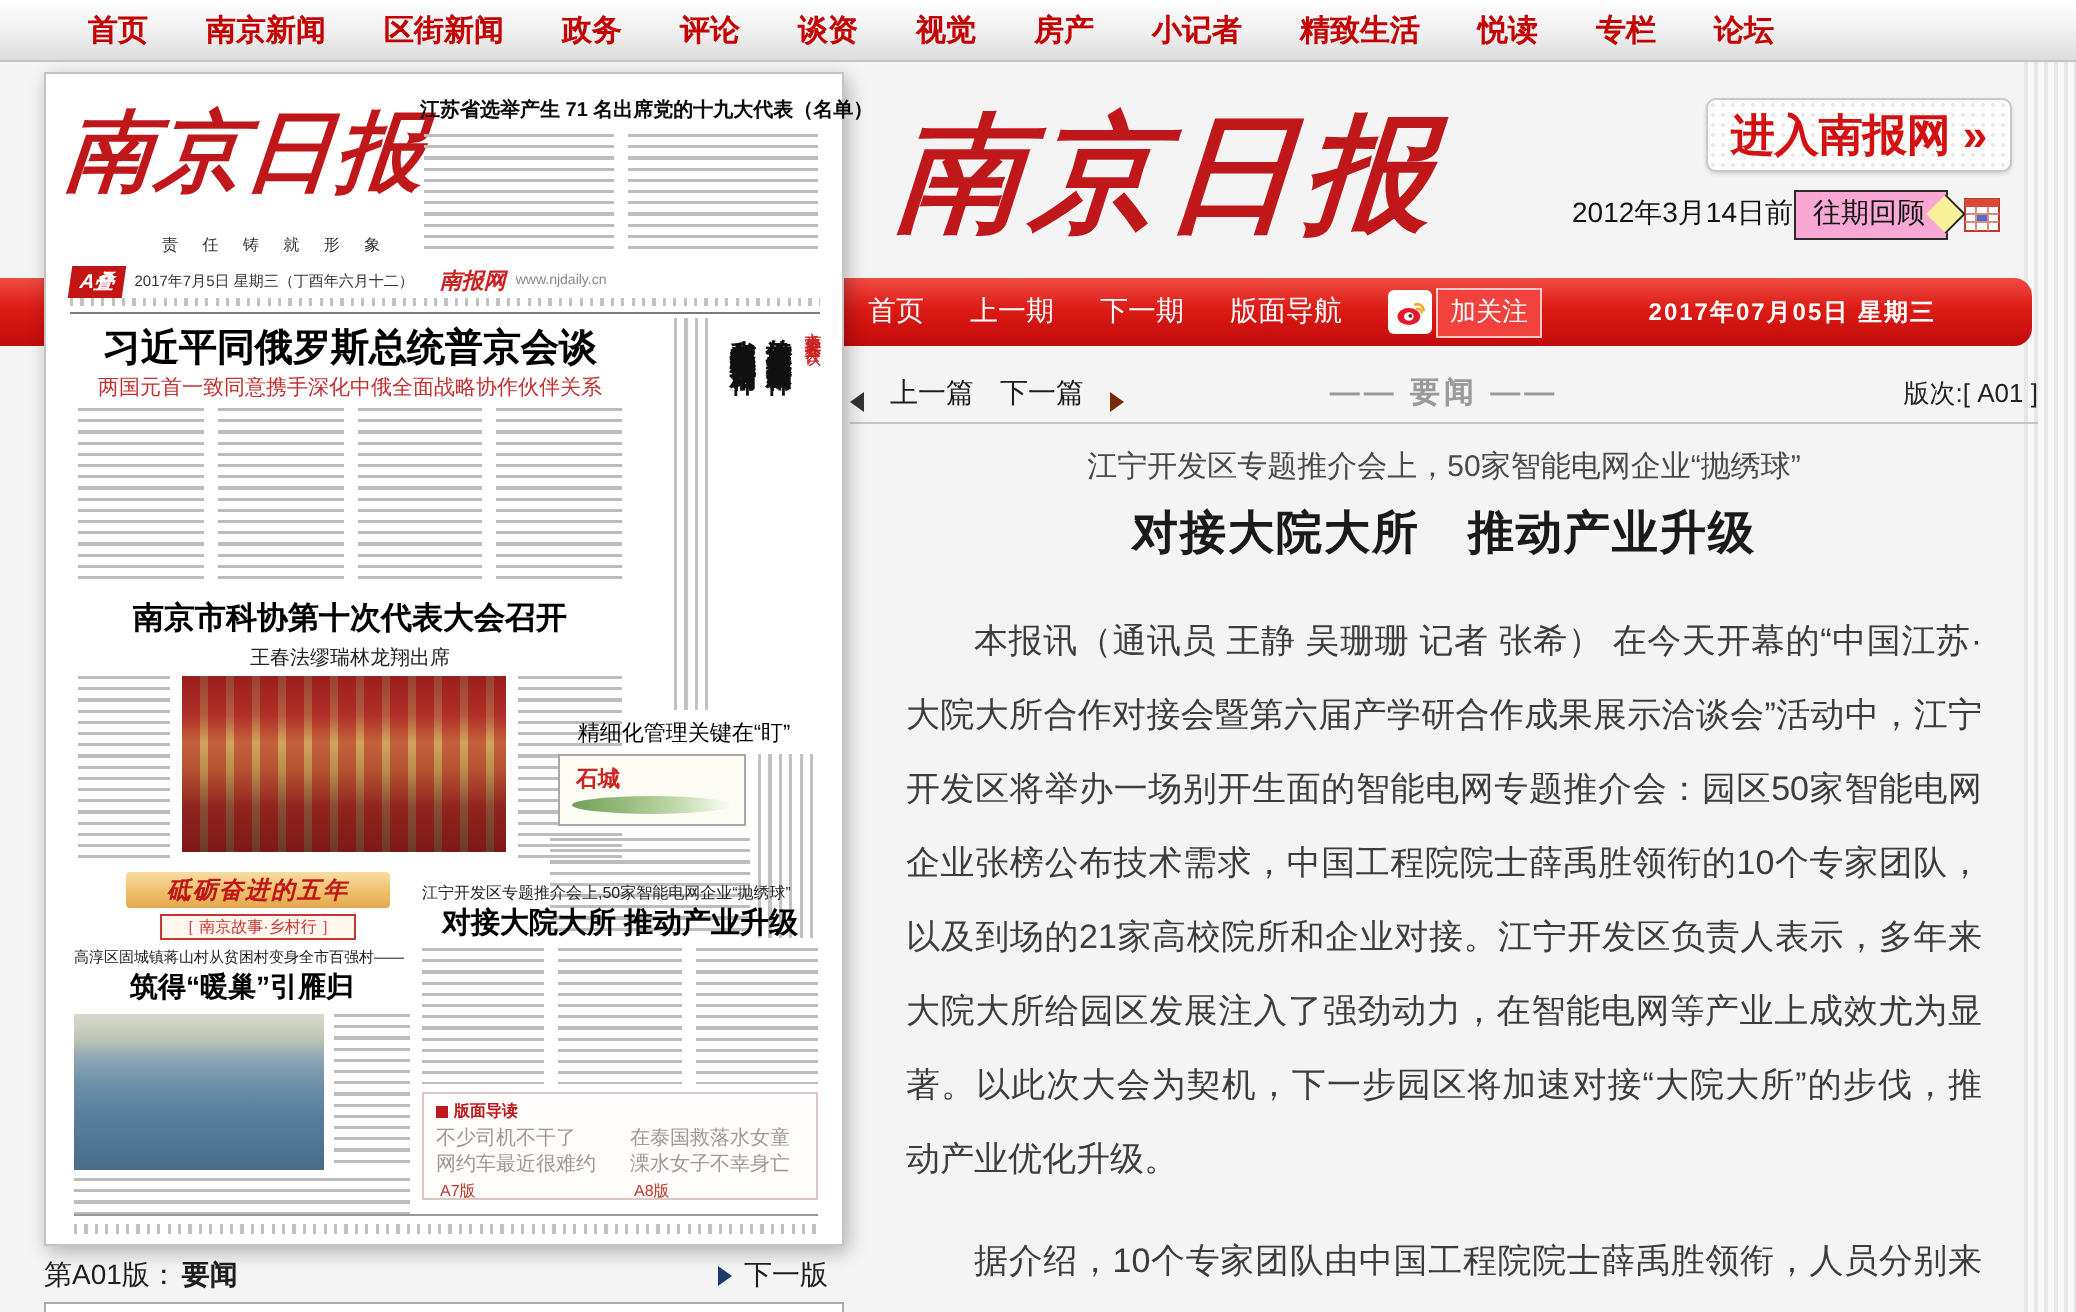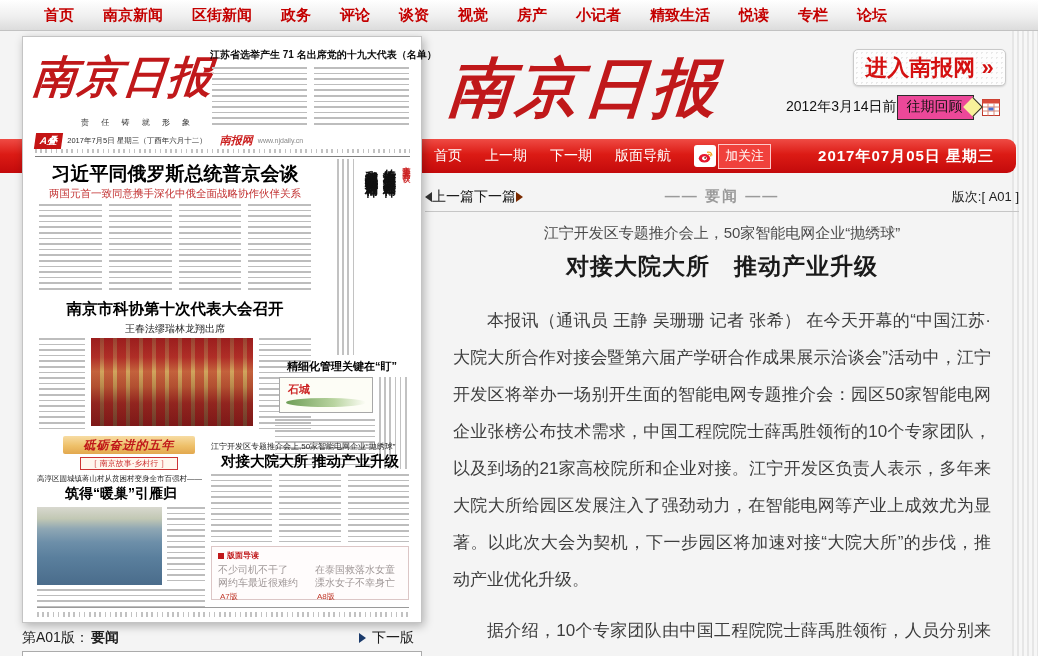--- a/index.html
+++ b/index.html
@@ -22,41 +22,41 @@
     font-family:"DejaVu Serif","Liberation Serif",serif; font-weight:bold; font-style:italic;
     font-size:64px; color:#c0181a; letter-spacing:4px; transform:skewX(-4deg); line-height:95px; }
   .enter-btn { position:absolute; left:853px; top:49px; width:153px; height:37px;
     background-color:#fdfdfd;
     background-image:radial-gradient(#e9e9e9 1px, transparent 1px); background-size:5px 5px;
     border:1px solid #c9c9c9; border-radius:5px; box-shadow:0 1px 2px rgba(0,0,0,.15);
     display:flex; align-items:center; justify-content:center;
     color:#d41111; font-weight:bold; font-size:22px; cursor:pointer; }
   .archive-row { position:absolute; left:786px; top:94px; height:26px; display:flex; align-items:center; }
   .archive-hint { font-size:14px; color:#111; }
-  .archive-btn { position:relative; background:#ec4899; border:1px solid #2b2b2b; padding:2px 10px 3px 9px;
+  .archive-btn { position:relative; background:#f9a8d4; border:1px solid #2b2b2b; padding:2px 10px 3px 9px;
     font-size:14px; color:#111; cursor:pointer; }
   .archive-btn::after { content:""; position:absolute; right:-7px; top:50%; width:13px; height:13px;
     transform:translateY(-50%) rotate(45deg); background:#f8f19a;
     border-top:1px solid #2b2b2b; border-right:1px solid #2b2b2b; }
   .cal-icon { width:18px; height:18px; margin-left:8px; cursor:pointer; }
 
   
   .redbar { position:absolute; left:0; top:139px; width:1016px; height:34px; z-index:1;
     background:linear-gradient(180deg,#ef4b44 0%,#dc1b15 45%,#c30a0b 100%);
     border-radius:0 9px 9px 0; display:flex; align-items:center; padding-left:434px; gap:23px; }
   .redbar a { color:#ffffff; font-size:14px; text-decoration:none; cursor:pointer; white-space:nowrap; }
   .follow-wrap { display:flex; align-items:center; cursor:pointer; }
   .weibo-box { width:22px; height:22px; background:#ffffff; border-radius:3px; display:flex; align-items:center; justify-content:center; }
   .follow-btn { background:#f0413c; border:1px solid #ffc9c9; color:#fff; font-size:13px; padding:2px 6px 3px; margin-left:2px; }
-  .issue-date { flex:1; text-align:right; padding-right:22px; color:#fff; font-weight:bold; font-size:15px; letter-spacing:1px; }
+  .issue-date { flex:1; text-align:right; padding-right:48px; color:#fff; font-weight:bold; font-size:12px; letter-spacing:1px; }
 
   
   .crumbbar { position:absolute; left:425px; top:182px; width:594px; height:30px;
     display:flex; align-items:center; border-bottom:1px solid #c6c6c6; font-size:14px; color:#1d1d1d; }
-  .crumb-left { flex:1; display:flex; align-items:center; }
+  .crumb-left { flex:1; display:flex; align-items:flex-end; gap:13px; }
   .crumb-center { color:#9a9a9a; font-weight:bold; font-size:15px; letter-spacing:2px; }
   .crumb-right { flex:1; text-align:right; font-size:13px; color:#222; }
   .tri { width:0; height:0; display:inline-block; cursor:pointer; }
   .tri-left { border-top:5px solid transparent; border-bottom:5px solid transparent; border-right:7px solid #333; }
   .tri-right { border-top:5px solid transparent; border-bottom:5px solid transparent; border-left:7px solid #7a2a00; }
   .crumb-link { cursor:pointer; }
 
   
   .article { position:absolute; left:425px; top:214px; width:594px; }
   .kicker { text-align:center; font-size:15px; color:#4a4a4a; margin:10px 0 8px; }
@@ -102,21 +102,21 @@
   .np-h2sub { left:16px; top:285px; width:272px; text-align:center; font-size:10px; color:#222; }
   .np-midrow { left:16px; top:301px; width:272px; height:94px; display:flex; gap:6px; position:absolute; }
   .np-midrow > div { position:static; }
   .np-midcol { width:46px; }
   .np-photo1 { width:162px; height:88px;
     background:
       repeating-linear-gradient(90deg, rgba(190,30,30,.45) 0 9px, rgba(240,200,120,.22) 9px 13px),
       linear-gradient(180deg,#7e1d1d 0%,#a33b2e 22%,#c89a55 38%,#a87840 55%,#6d2a1f 74%,#471312 100%); }
   .np-midcol2 { flex:1; }
 
-  .np-h3 { left:252px; top:322px; width:134px; text-align:center; font-size:11px; font-weight:bold; color:#000; }
+  .np-h3 { left:252px; top:322px; width:134px; text-align:center; font-size:11px; font-weight:normal; color:#000; }
   .np-shicheng { left:256px; top:340px; width:94px; height:36px; border:1px solid #a8a8a8; background:#fdfdf6; }
   .np-shicheng .swash { left:6px; top:20px; width:80px; height:9px;
     background:linear-gradient(90deg,#6f9e57,#b9d4a0 60%,transparent); border-radius:50%; }
   .np-shicheng .sc-label { left:8px; top:4px; font-family:"DejaVu Serif",serif; font-weight:bold; color:#c22; font-size:11px; position:absolute; }
   .np-rc-col { left:356px; top:340px; width:28px; height:92px; }
   .np-body-rc { left:252px; top:382px; width:100px; height:50px; }
 
   .np-banner { left:40px; top:399px; width:132px; height:18px;
     background:linear-gradient(180deg,#f7dca3 0%,#eec069 55%,#e2a84e 100%);
     border-radius:2px; display:flex; align-items:center; justify-content:center;

